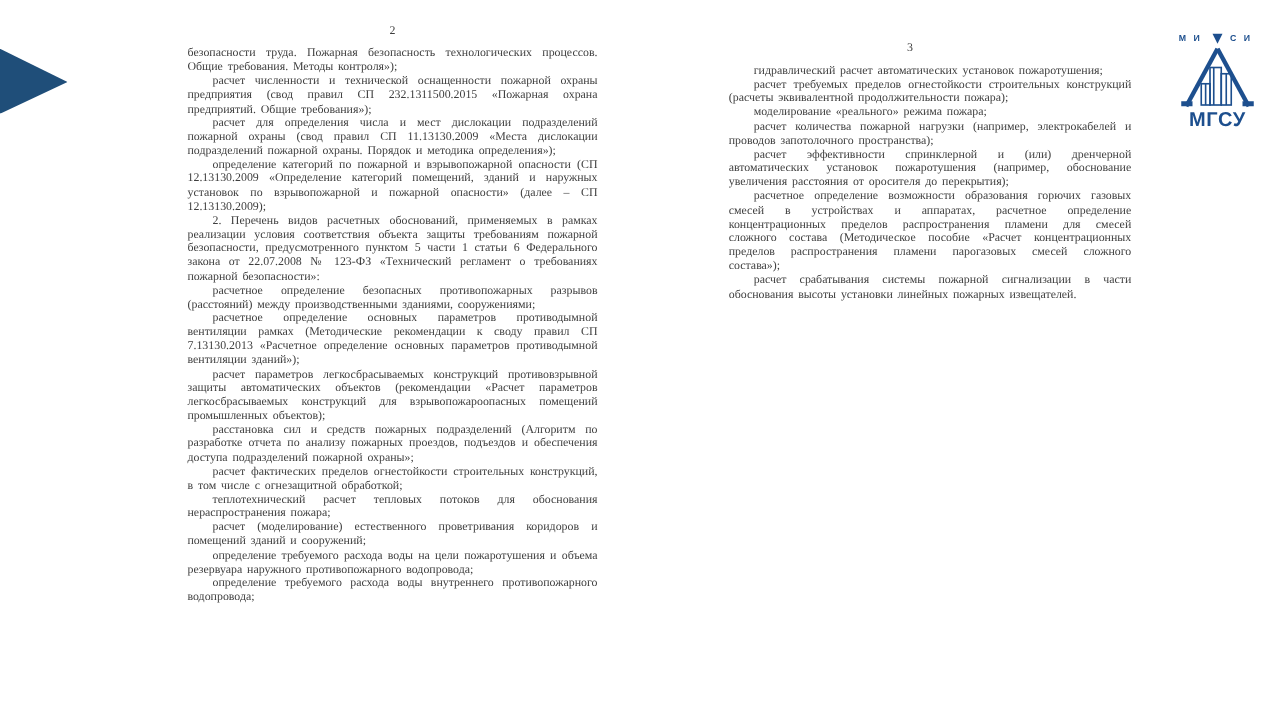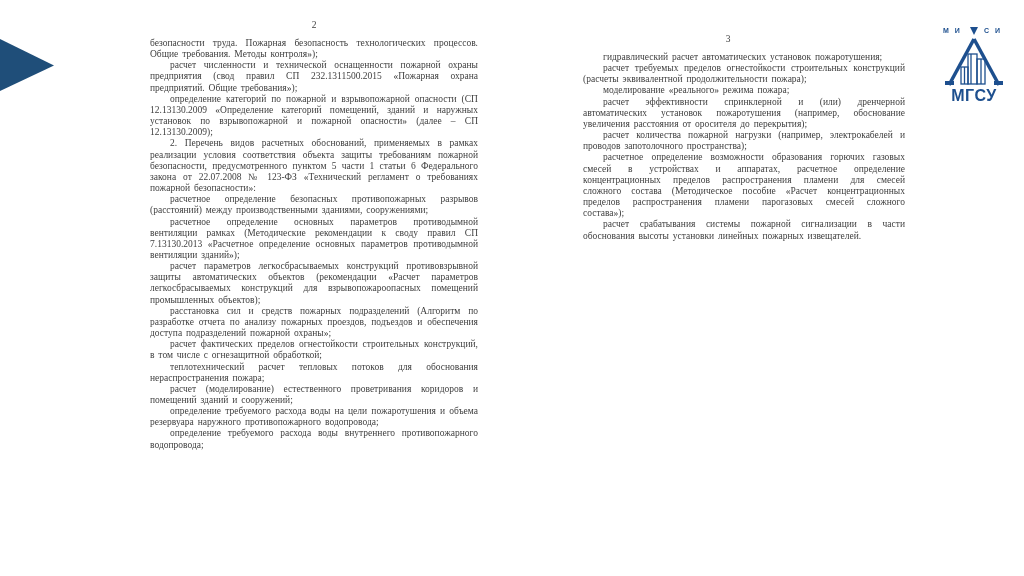--- a/index.html
+++ b/index.html
@@ -62,40 +62,41 @@
         <text x="33" y="81" text-anchor="middle" font-size="16" font-weight="bold" letter-spacing="0.5">МГСУ</text>
       </g>
     </svg>
   </div>
 
   <section class="page page--left">
     <div class="page-number">2</div>
     <div class="page-text">
         <p class="para no-indent">безопасности труда. Пожарная безопасность технологических процессов. Общие требования. Методы контроля»);</p>
         <p class="para">расчет численности и технической оснащенности пожарной охраны предприятия (свод правил СП 232.1311500.2015 «Пожарная охрана предприятий. Общие требования»);</p>
+        <p class="para">расчет для определения числа и мест дислокации подразделений пожарной охраны (свод правил СП 11.13130.2009 «Места дислокации подразделений пожарной охраны. Порядок и методика определения»);</p>
         <p class="para">определение категорий по пожарной и взрывопожарной опасности (СП 12.13130.2009 «Определение категорий помещений, зданий и наружных установок по взрывопожарной и пожарной опасности» (далее – СП 12.13130.2009);</p>
         <p class="para">2. Перечень видов расчетных обоснований, применяемых в рамках реализации условия соответствия объекта защиты требованиям пожарной безопасности, предусмотренного пунктом 5 части 1 статьи 6 Федерального закона от 22.07.2008 № 123-ФЗ «Технический регламент о требованиях пожарной безопасности»:</p>
         <p class="para">расчетное определение безопасных противопожарных разрывов (расстояний) между производственными зданиями, сооружениями;</p>
         <p class="para">расчетное определение основных параметров противодымной вентиляции рамках (Методические рекомендации к своду правил СП 7.13130.2013 «Расчетное определение основных параметров противодымной вентиляции зданий»);</p>
         <p class="para">расчет параметров легкосбрасываемых конструкций противовзрывной защиты автоматических объектов (рекомендации «Расчет параметров легкосбрасываемых конструкций для взрывопожароопасных помещений промышленных объектов);</p>
         <p class="para">расстановка сил и средств пожарных подразделений (Алгоритм по разработке отчета по анализу пожарных проездов, подъездов и обеспечения доступа подразделений пожарной охраны»;</p>
         <p class="para">расчет фактических пределов огнестойкости строительных конструкций, в том числе с огнезащитной обработкой;</p>
         <p class="para">теплотехнический расчет тепловых потоков для обоснования нераспространения пожара;</p>
         <p class="para">расчет (моделирование) естественного проветривания коридоров и помещений зданий и сооружений;</p>
         <p class="para">определение требуемого расхода воды на цели пожаротушения и объема резервуара наружного противопожарного водопровода;</p>
         <p class="para">определение требуемого расхода воды внутреннего противопожарного водопровода;</p>
       </div>
   </section>
 
   <section class="page page--right">
     <div class="page-number">3</div>
     <div class="page-text">
         <p class="para">гидравлический расчет автоматических установок пожаротушения;</p>
         <p class="para">расчет требуемых пределов огнестойкости строительных конструкций (расчеты эквивалентной продолжительности пожара);</p>
         <p class="para">моделирование «реального» режима пожара;</p>
+        <p class="para">расчет количества пожарной нагрузки (например, электрокабелей и проводов запотолочного пространства);</p>
         <p class="para">расчет эффективности спринклерной и (или) дренчерной автоматических установок пожаротушения (например, обоснование увеличения расстояния от оросителя до перекрытия);</p>
-        <p class="para">расчет количества пожарной нагрузки (например, электрокабелей и проводов запотолочного пространства);</p>
         <p class="para">расчетное определение возможности образования горючих газовых смесей в устройствах и аппаратах, расчетное определение концентрационных пределов распространения пламени для смесей сложного состава (Методическое пособие «Расчет концентрационных пределов распространения пламени парогазовых смесей сложного состава»);</p>
         <p class="para">расчет срабатывания системы пожарной сигнализации в части обоснования высоты установки линейных пожарных извещателей.</p>
       </div>
   </section>
 
 </div>
 
 </body></html>

